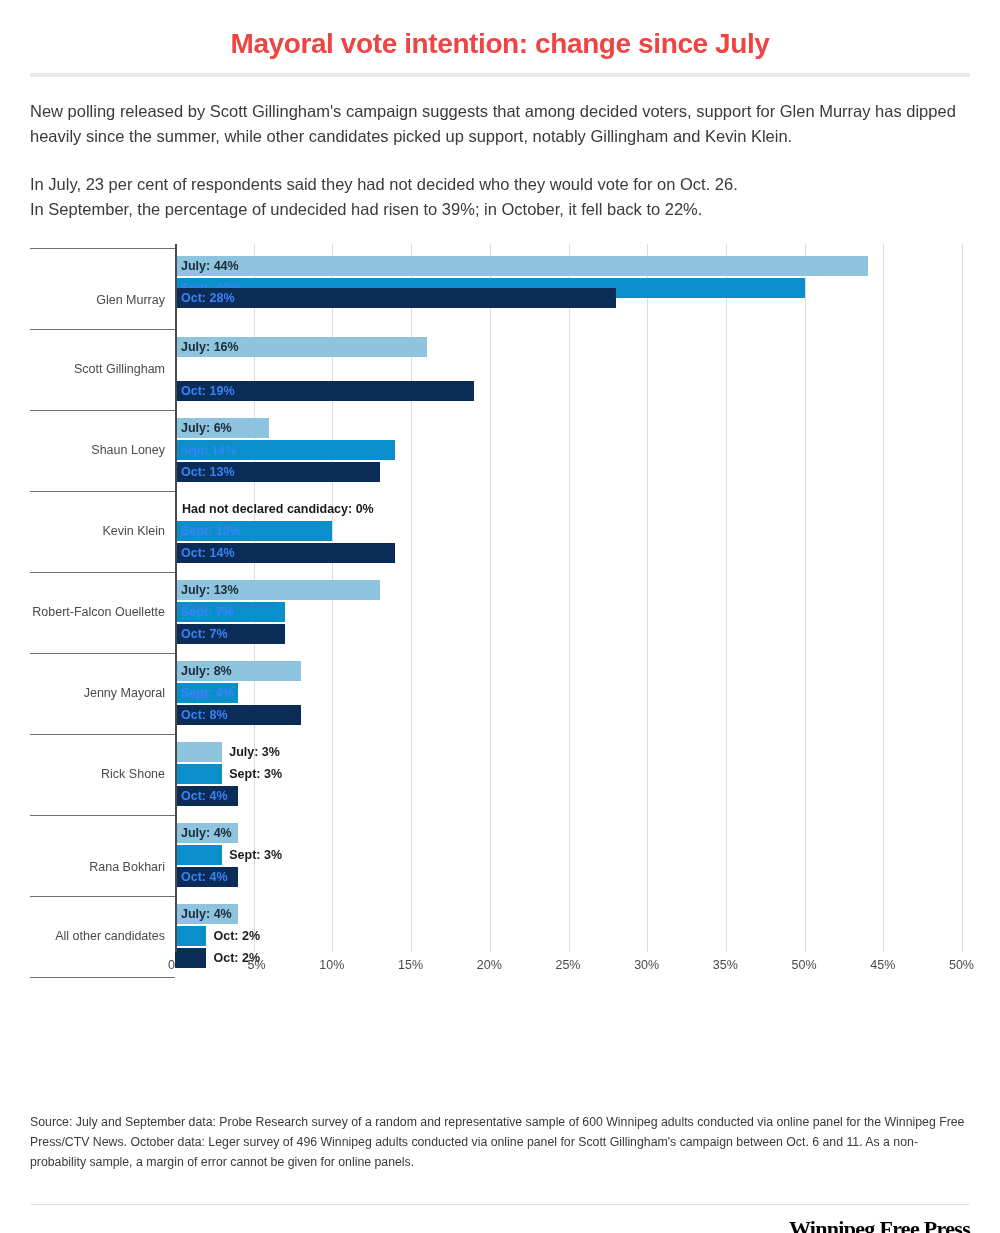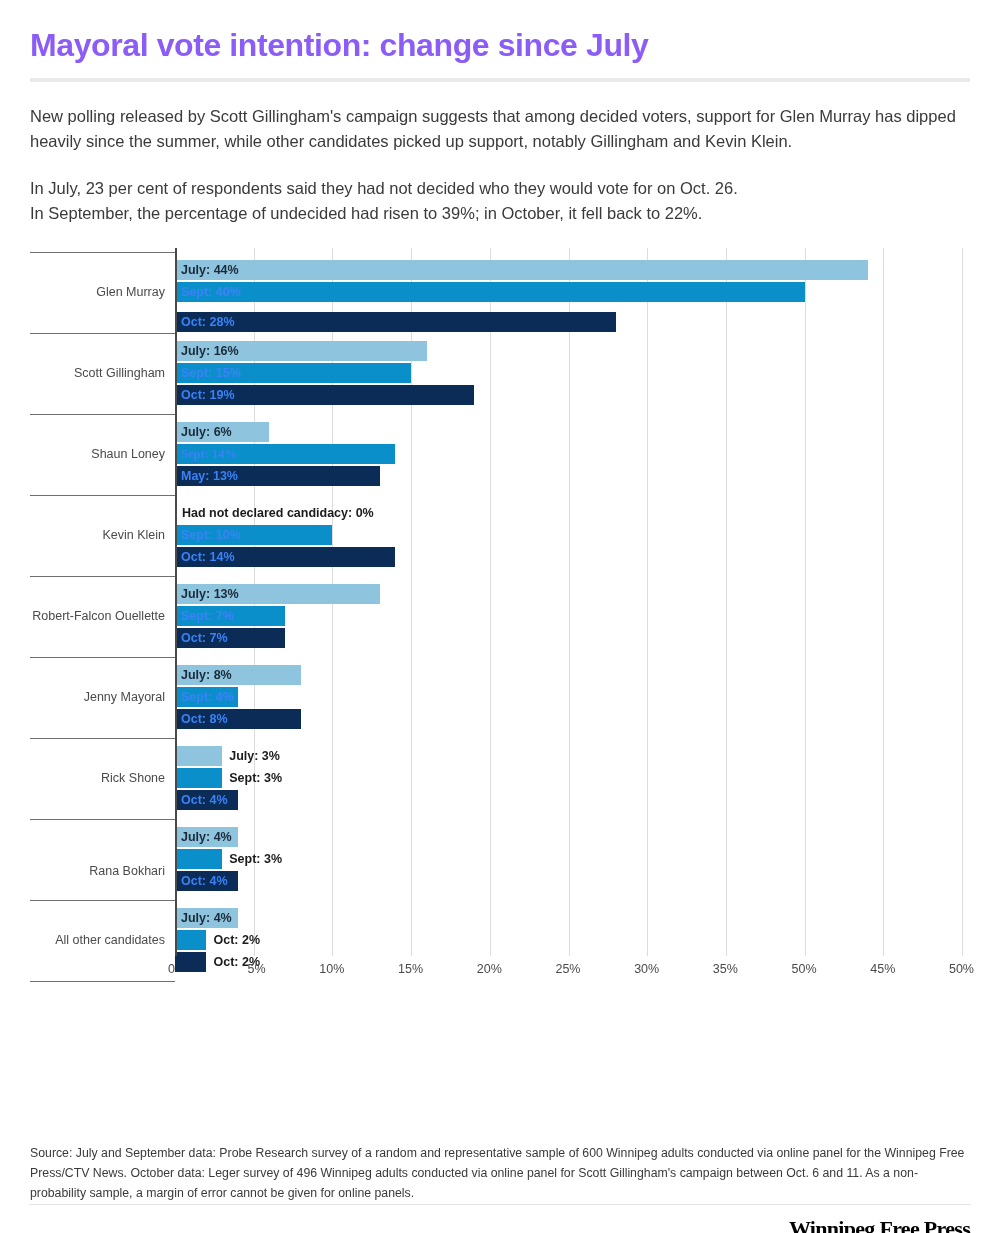--- a/index.html
+++ b/index.html
@@ -7,22 +7,22 @@
     width:1000px;height:1233px;
     background:#ffffff;
     font-family:"Liberation Sans", sans-serif;
     color:#333333;
     overflow:hidden;
   }
   .page{position:relative;width:1000px;height:1233px;box-sizing:border-box;padding:0 30px;}
 
   
   .title{
-    font-size:32px;font-weight:bold;color:#8b5cf6;
-    letter-spacing:-0.4px;margin:28px 0 0 0;line-height:1.12;
+    font-size:28px;font-weight:bold;color:#ef4444;
+    letter-spacing:-0.4px;margin:28px 0 0 0;line-height:1.12;text-align:center;
   }
   .title-rule{height:4px;background:#e9e9e9;margin-top:14px;}
   .subtitle{
     margin-top:22px;font-size:16.5px;line-height:1.52;color:#3a3a3a;
     max-width:945px;
   }
   .subtitle p{margin:0;}
   .subtitle .para-gap{height:22px;}
 
   
@@ -62,21 +62,21 @@
     position:absolute;left:0;right:8px;bottom:0;height:30px;
   }
   .xtick{
     position:absolute;top:4px;font-size:12.5px;color:#4a4a4a;
     transform:translateX(-100%);white-space:nowrap;
   }
 
   
   .source{
     position:absolute;left:30px;right:30px;top:1085px;
-    font-size:12.3px;line-height:1.62;color:#3a3a3a;margin-top:31px;
+    font-size:12.3px;line-height:1.62;color:#3a3a3a;
   }
   .foot-rule{
     position:absolute;left:30px;right:30px;top:1176px;height:1px;background:#e2e2e2;
   }
   .brand{
     position:absolute;right:30px;top:1188px;
     font-size:22px;font-weight:bold;color:#000000;
     letter-spacing:-0.7px;font-family:"Liberation Serif", serif;
   }
 </style>
@@ -108,47 +108,43 @@
         <div class="gridline" style="left: 708.3px;"></div>
         <div class="gridline" style="left: 787px;"></div>
         <div class="bar-row" style="top: 12px; right: 0px;">
           <div class="bar" style="width: 692.56px; background: rgb(142, 196, 222);"></div>
           <div class="bar-label inside dark-text">July: 44%</div>
         </div>
         <div class="bar-row" style="top: 34px; right: 0px;">
           <div class="bar" style="width: 629.6px; background: rgb(11, 143, 203);"></div>
           <div class="bar-label inside">Sept: 40%</div>
         </div>
-        <div class="bar-row" style="top: 44px; right: 0px; margin-top: 20px;">
+        <div class="bar-row" style="top: 44px; right: 0px;">
           <div class="bar" style="width: 440.72px; background: rgb(10, 44, 87);"></div>
           <div class="bar-label inside">Oct: 28%</div>
         </div>
         <div class="bar-row" style="top: 93px; right: 0px;">
           <div class="bar" style="width: 251.84px; background: rgb(142, 196, 222);"></div>
           <div class="bar-label inside dark-text">July: 16%</div>
         </div>
-        <div class="bar-row" style="top: 115px; right: 0px;">
-          <div class="bar" style="width: 236.1px; background: rgb(11, 143, 203);"></div>
-          <div class="bar-label inside">Sept: 15%</div>
-        </div>
         <div class="bar-row" style="top: 137px; right: 0px;">
           <div class="bar" style="width: 299.06px; background: rgb(10, 44, 87);"></div>
           <div class="bar-label inside">Oct: 19%</div>
         </div>
         <div class="bar-row" style="top: 174px; right: 0px;">
           <div class="bar" style="width: 94.44px; background: rgb(142, 196, 222);"></div>
           <div class="bar-label inside dark-text">July: 6%</div>
         </div>
         <div class="bar-row" style="top: 196px; right: 0px; font-family: Liberation Serif, serif;">
           <div class="bar" style="width: 220.36px; background: rgb(11, 143, 203);"></div>
           <div class="bar-label inside">Sept: 14%</div>
         </div>
         <div class="bar-row" style="top: 218px; right: 0px;">
           <div class="bar" style="width: 204.62px; background: rgb(10, 44, 87);"></div>
-          <div class="bar-label inside">May: 13%</div>
+          <div class="bar-label inside">Oct: 13%</div>
         </div>
         <div class="bar-row" style="top: 255px; right: 0px;">
           <div class="bar-label outside" style="left: 7px;">Had not declared candidacy: 0%</div>
         </div>
         <div class="bar-row" style="top: 277px; right: 0px;">
           <div class="bar" style="width: 157.4px; background: rgb(11, 143, 203);"></div>
           <div class="bar-label inside">Sept: 10%</div>
         </div>
         <div class="bar-row" style="top: 299px; right: 0px;">
           <div class="bar" style="width: 220.36px; background: rgb(10, 44, 87);"></div>
@@ -211,21 +207,21 @@
           <div class="bar-label outside" style="left: 38.48px;">Oct: 2%</div>
         </div>
         <div class="bar-row" style="top: 704px; right: 0px;">
           <div class="bar" style="width: 31.48px; background: rgb(10, 44, 87);"></div>
           <div class="bar-label outside" style="left: 38.48px;">Oct: 2%</div>
         </div>
       </div>
     <div class="axis-line"></div>
     <div class="labelcol" id="labelcol">
         <div class="group-sep" style="top: 4px;"></div>
-        <div class="cat-label" style="top: 44px; text-align: center;">Glen Murray</div>
+        <div class="cat-label" style="top: 56px; text-align: center;">Glen Murray</div>
         <div class="group-sep" style="top: 85px;"></div>
         <div class="cat-label" style="top: 125px;">Scott Gillingham</div>
         <div class="group-sep" style="top: 166px;"></div>
         <div class="cat-label" style="top: 206px;">Shaun Loney</div>
         <div class="group-sep" style="top: 247px;"></div>
         <div class="cat-label" style="top: 287px;">Kevin Klein</div>
         <div class="group-sep" style="top: 328px;"></div>
         <div class="cat-label" style="top: 368px;">Robert-Falcon Ouellette</div>
         <div class="group-sep" style="top: 409px;"></div>
         <div class="cat-label" style="top: 449px;">Jenny Mayoral</div>

